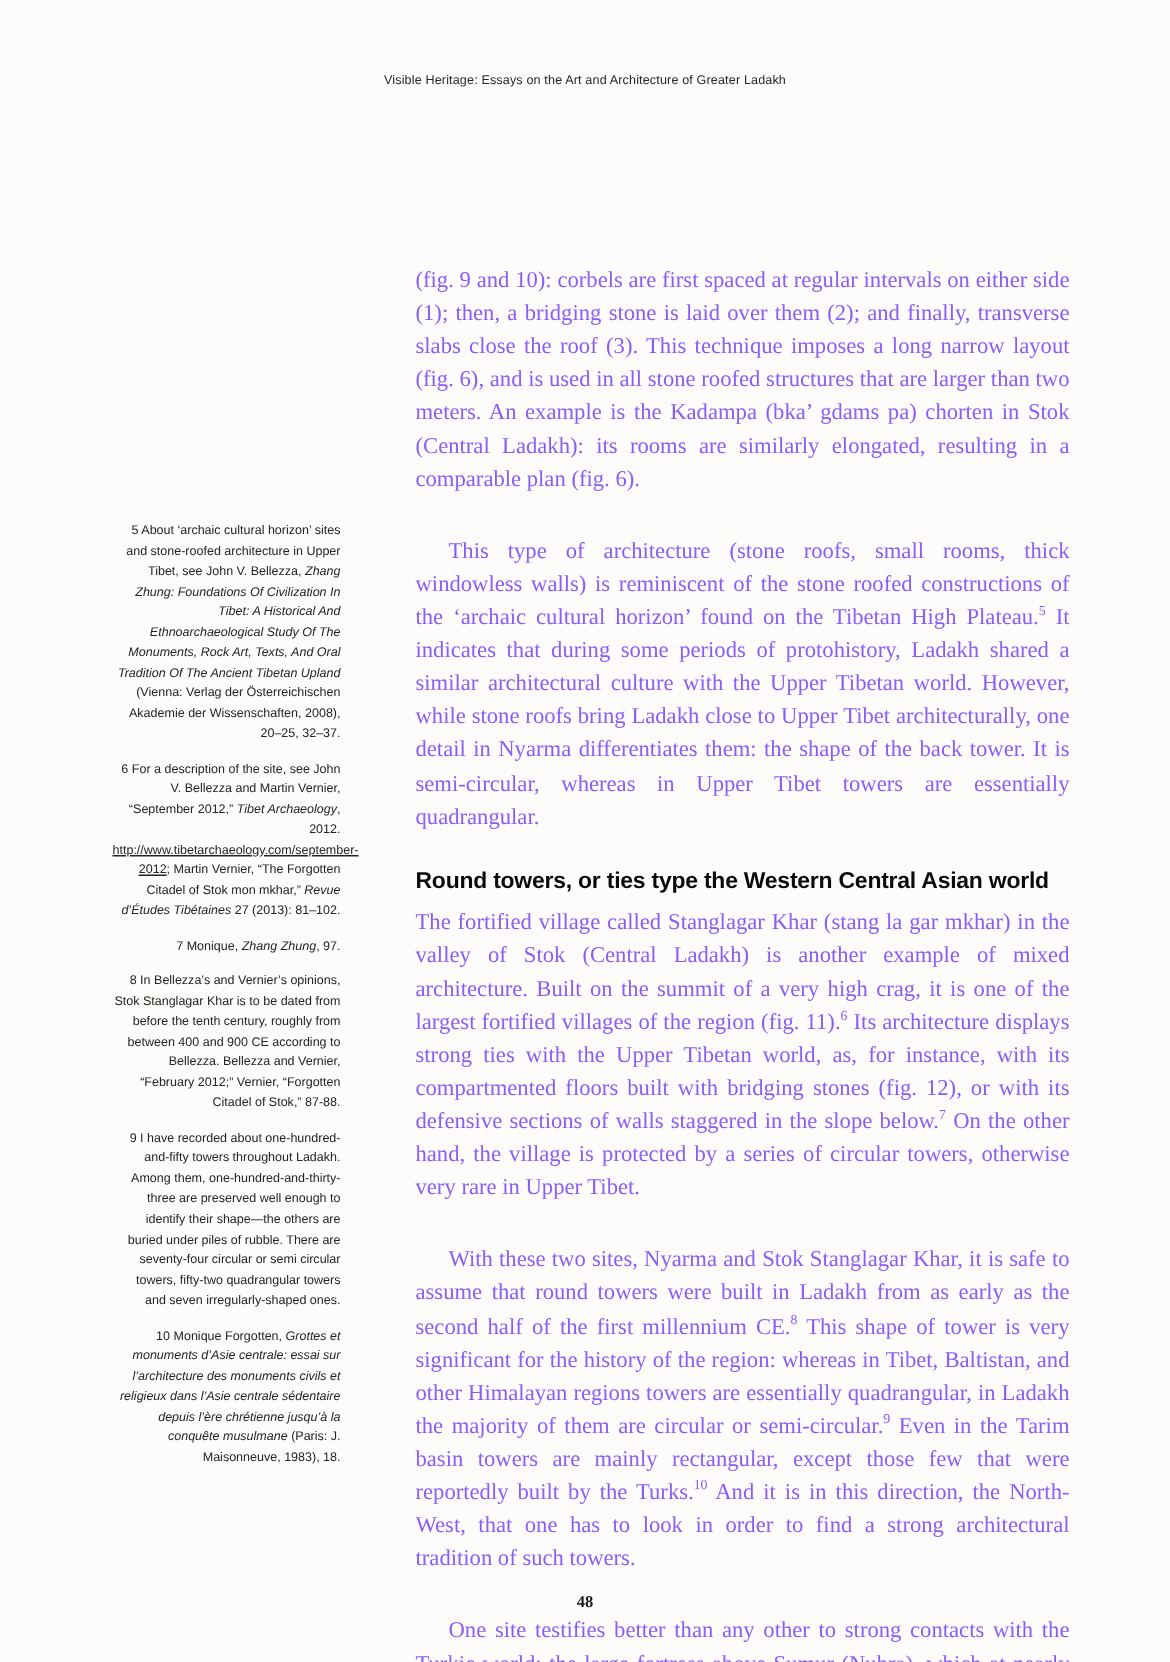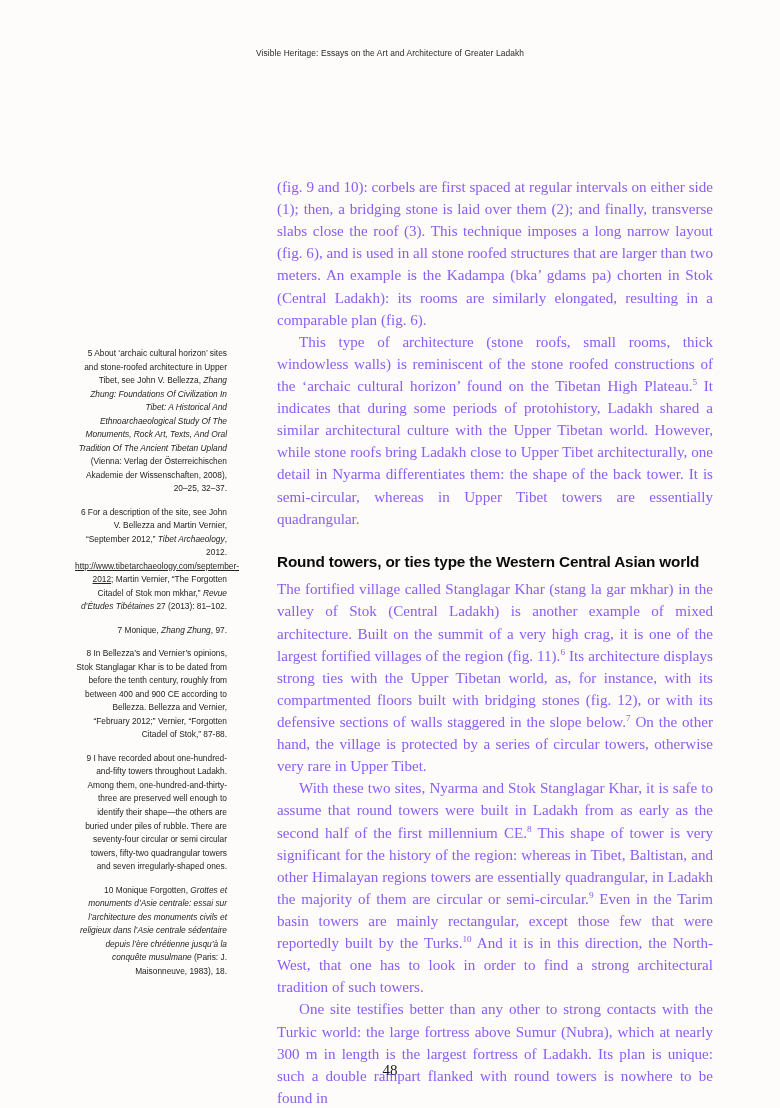--- a/index.html
+++ b/index.html
@@ -47,20 +47,21 @@
     margin: 0;
     font-size: 15.1px;
     line-height: 1.465;
     text-align: justify;
     text-justify: inter-word;
     color: #8b5cf6;
     hyphens: none;
   }
   .main-col p.indent {
     text-indent: 22px;
+    margin-top: 26px;
   }
   .main-col p + p {
     margin-top: 0px;
   }
 
   h2.section-heading {
     margin: 22px 0 7px 0;
     font-family: "Liberation Sans", sans-serif;
     font-size: 15.3px;
     font-weight: bold;
@@ -94,22 +95,22 @@
   .note .ul { text-decoration: underline; }
 
   
   .folio {
     position: absolute;
     left: 0;
     top: 1062px;
     width: 780px;
     text-align: center;
     font-family: "Liberation Serif", serif;
-    font-size: 15px;
-    font-weight: normal;
+    font-size: 11px;
+    font-weight: bold;
     color: #1a1714;
   }
 </style>
 </head>
 <body>
 
 <div class="page">
 
   <div class="running-head">Visible Heritage: Essays on the Art and Architecture of Greater Ladakh</div>
 

